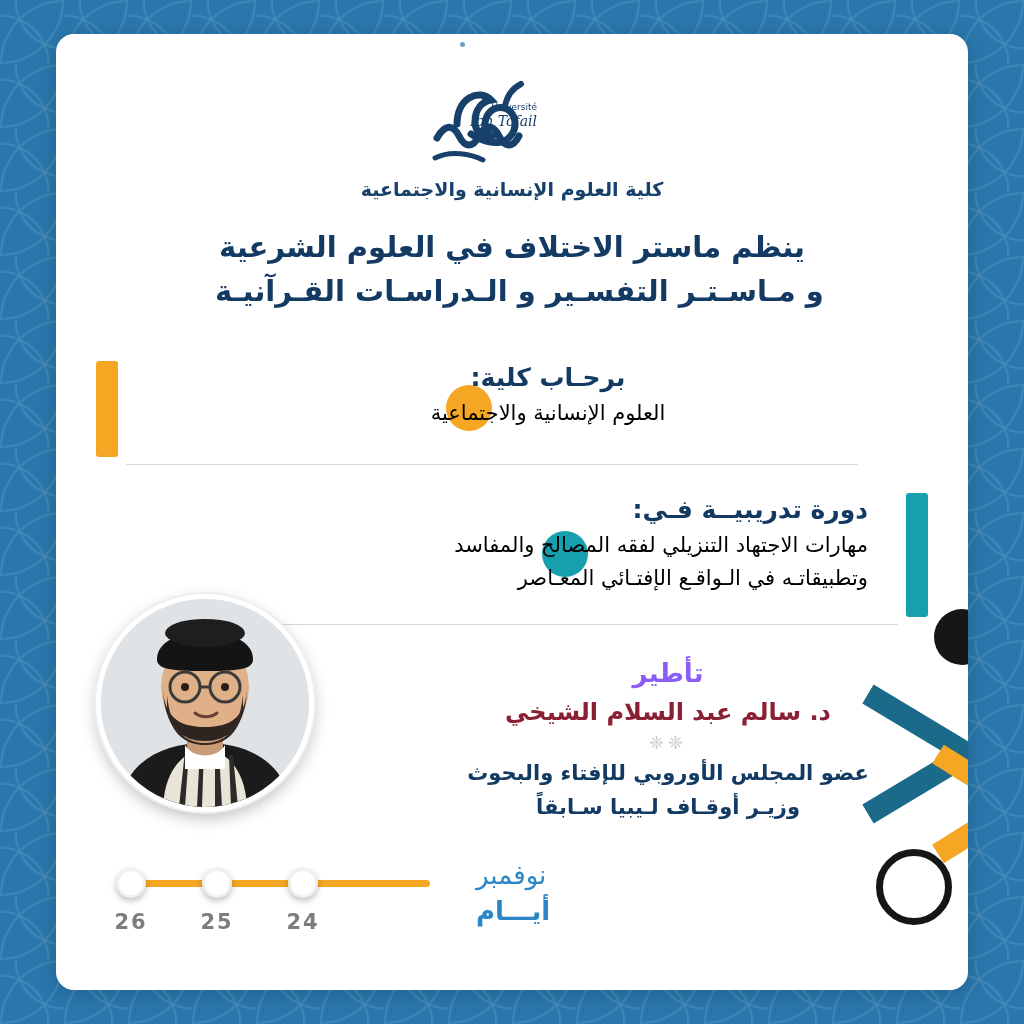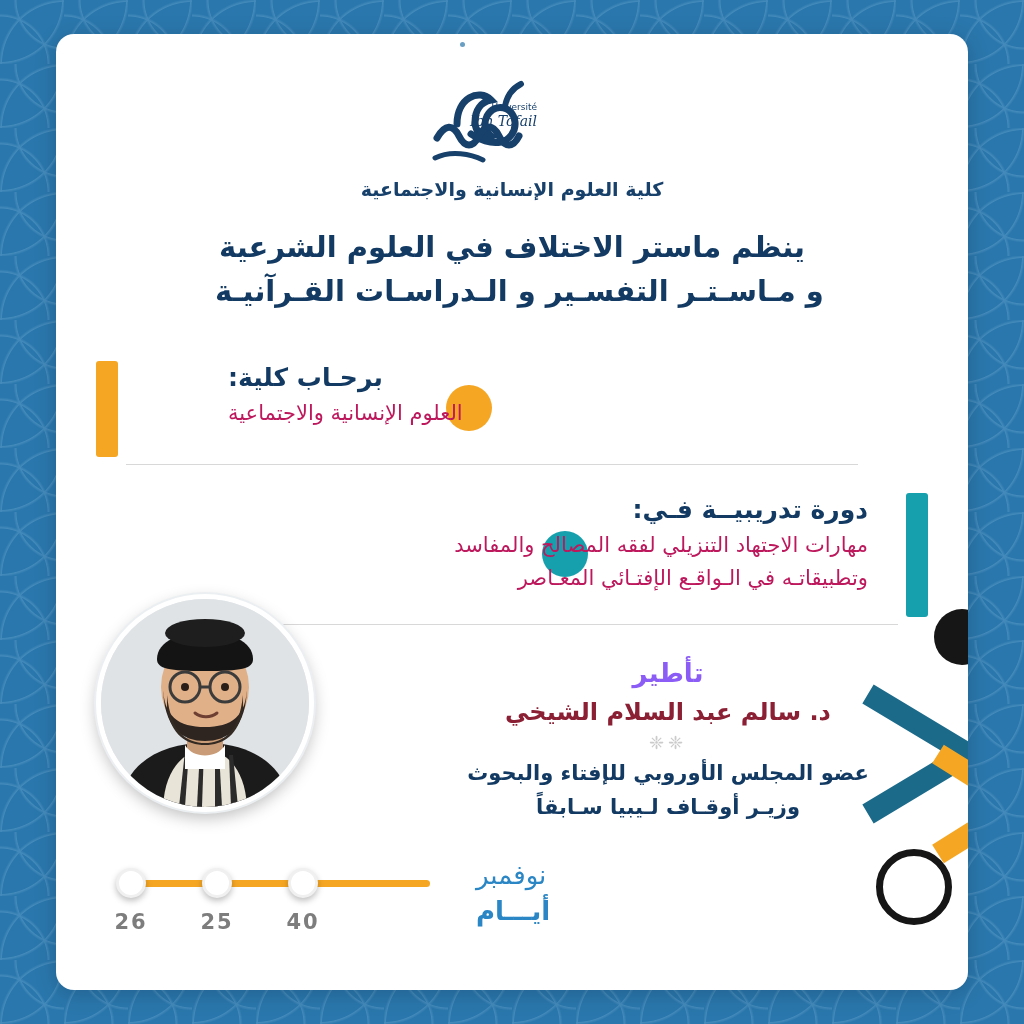--- a/index.html
+++ b/index.html
@@ -96,32 +96,32 @@
     height: 96px;
     border-radius: 3px;
   }
   .band.right .bar { left: 0; background: #f5a623; }
   .band.left  .bar { right: 0; background: #16a0ad; }
 
   .band .text-col {
     position: absolute;
     top: 4px;
   }
-  .band.right .text-col { right: 60px; text-align: left; }
+  .band.right .text-col { right: 60px; text-align: center; }
   .band.left  .text-col { left: 60px;  text-align: left; }
 
   .band .heading {
     color: #123a63;
     font-size: 25px;
     font-weight: bold;
     letter-spacing: 1px;
     line-height: 1.5;
   }
   .band .sub {
-    color: #be185d;
+    color: #000000;
     font-size: 21px;
     line-height: 1.6;
   }
 
   .band .dot {
     position: absolute;
     width: 46px;
     height: 46px;
     border-radius: 50%;
     top: 30px;
@@ -369,21 +369,21 @@
   </div>
 
   <div class="date-strip">
     <div class="track"></div>
     <div class="node" style="left:0px;"></div>
     <div class="node" style="left:86px;"></div>
     <div class="node" style="left:172px;"></div>
 
     <div class="daynum" style="left:-15px;">26</div>
     <div class="daynum" style="left:71px;">25</div>
-    <div class="daynum" style="left:157px;">40</div>
+    <div class="daynum" style="left:157px;">24</div>
 
     <div class="month-col">
       <div class="m">نوفمبر</div>
       <div class="d">أيـــام</div>
     </div>
 
   </div>
 
   <div class="blk-circle filled" style="right:-22px; top:575px; width:56px; height:56px;"></div>
   <div class="blk-circle hollow" style="right:16px; top:815px; width:76px; height:76px;"></div>

